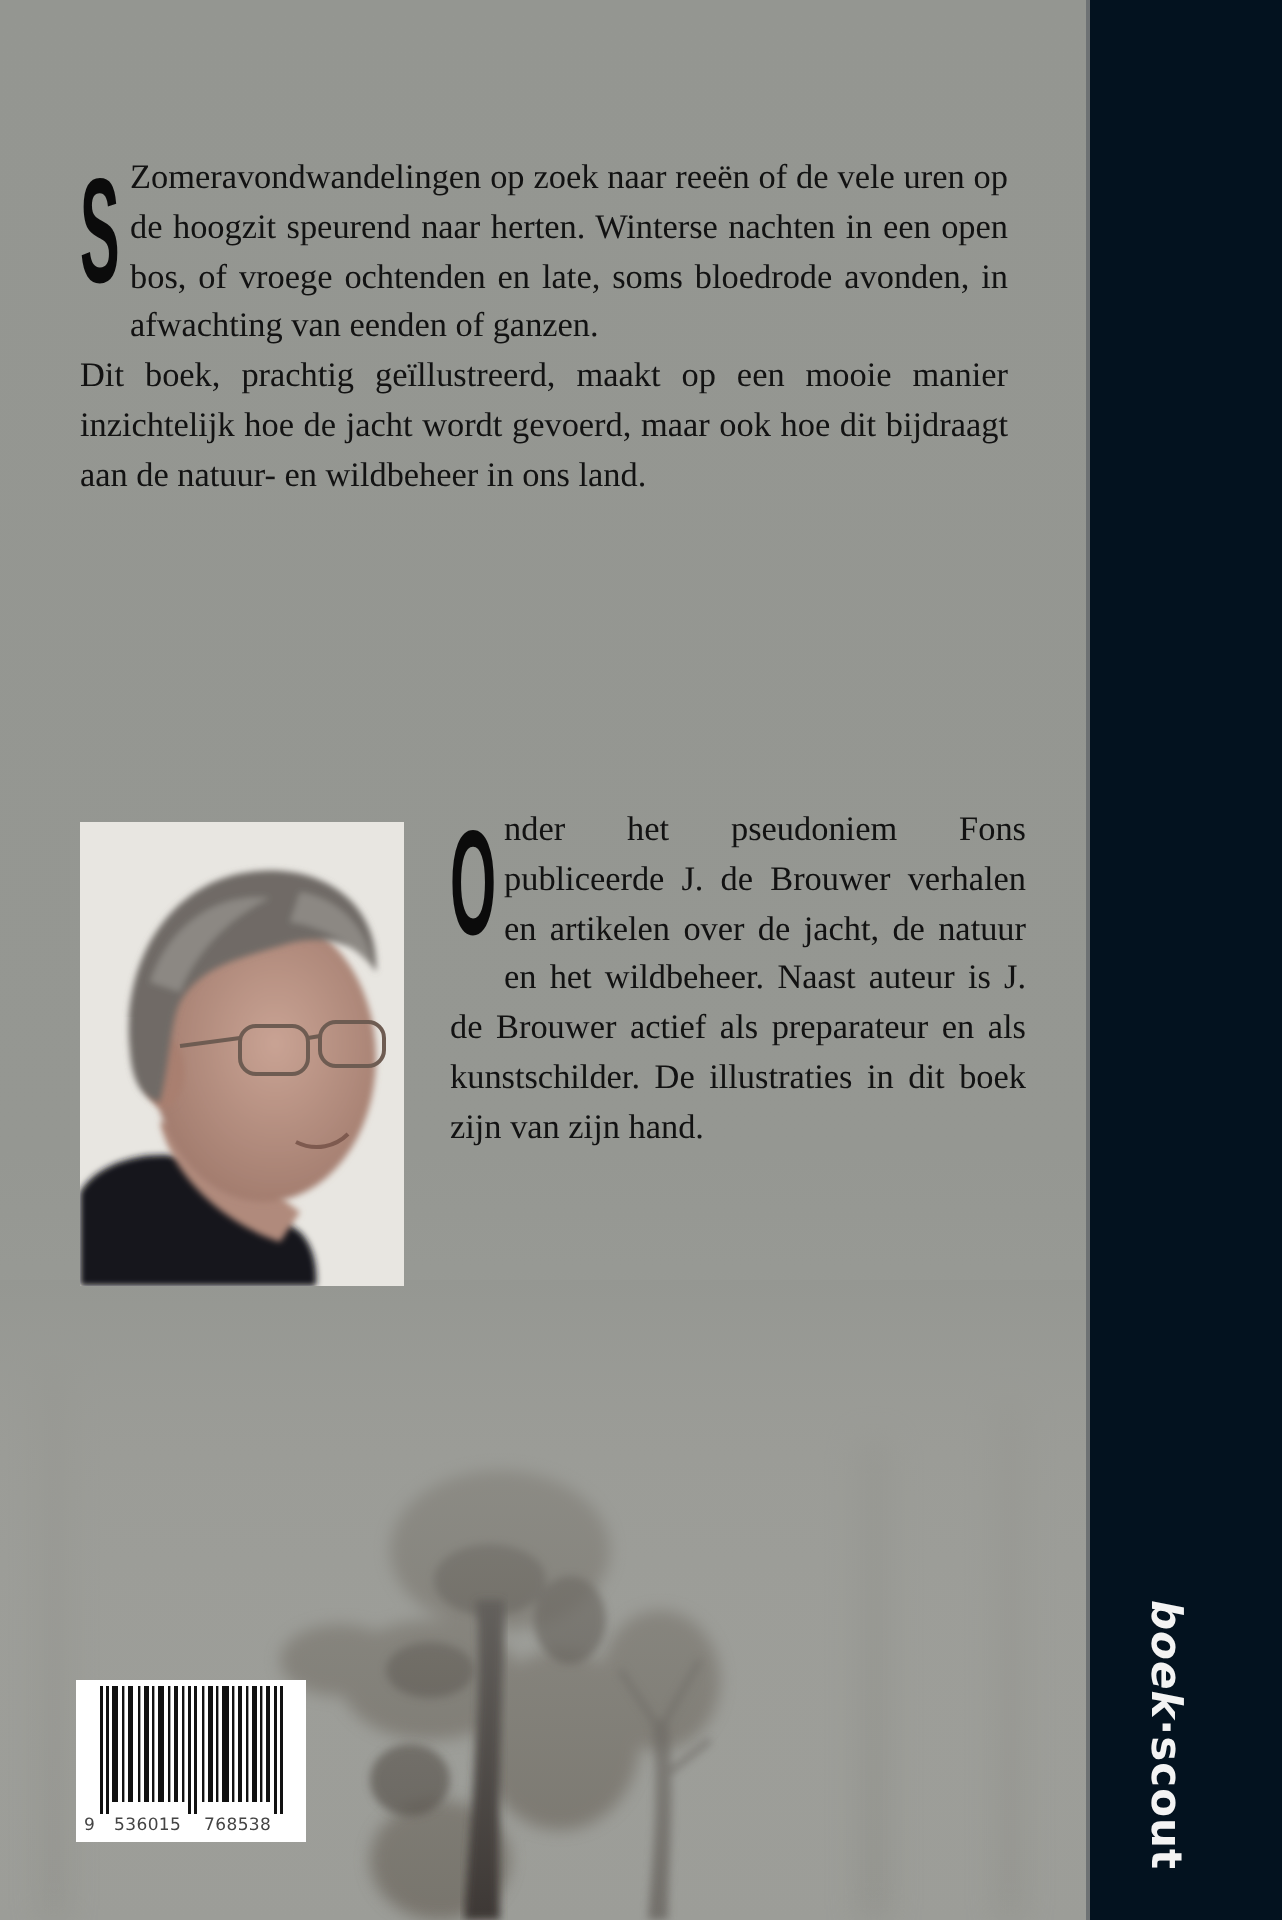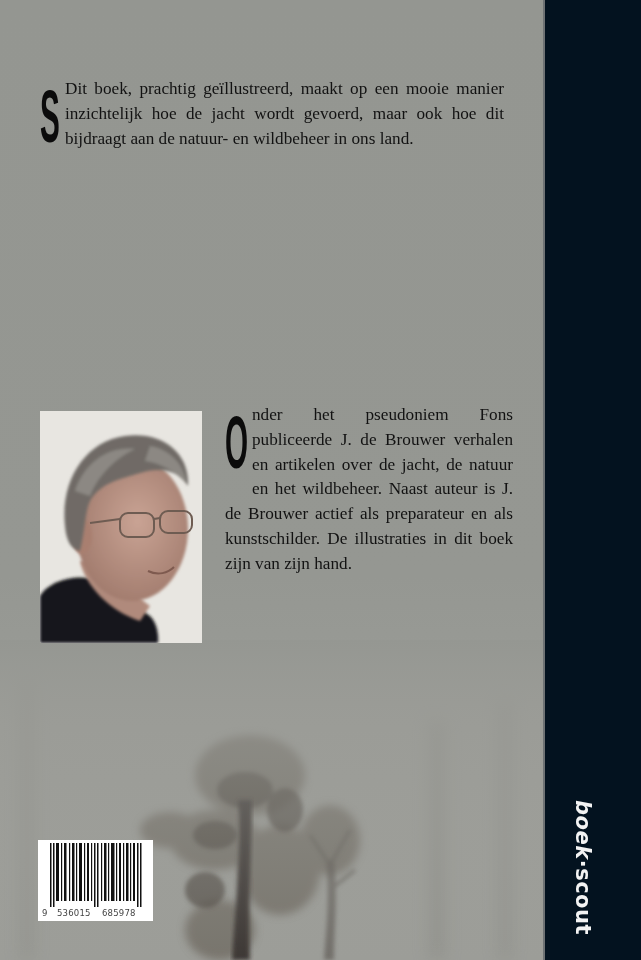--- a/index.html
+++ b/index.html
@@ -76,20 +76,21 @@
       <path d="M326 220 C 330 260, 326 290, 324 320 L 334 320 C 334 290, 338 260, 334 220 Z" fill="#5d5852"></path>
       <path d="M330 225 L 310 195 M330 225 L 350 190 M330 250 L 355 230" stroke="#5d5852" stroke-width="3" fill="none"></path>
     </g>
     <rect x="0" y="0" width="543" height="320" fill="url(#fog)"></rect>
   </svg>
 
   <div class="blurb">
     <p>
       <span class="dropcap dc-s">S</span>
     </p>
+    <p>Zomeravondwandelingen op zoek naar reeën of de vele uren op de hoogzit speurend naar herten. Winterse nachten in een open bos, of vroege ochtenden en late, soms bloedrode avonden, in afwachting van eenden of ganzen.</p>
     <p>Dit boek, prachtig geïllustreerd, maakt op een mooie manier inzichtelijk hoe de jacht wordt gevoerd, maar ook hoe dit bijdraagt aan de natuur- en wildbeheer in ons land.</p>
   </div>
 
   <div class="author-photo">
     <svg width="162" height="232" viewBox="0 0 162 232">
       <defs>
         <filter id="pb">
             <feGaussianBlur stdDeviation="1.5"></feGaussianBlur>
           </filter>
         <radialGradient id="skin" cx="0.55" cy="0.45" r="0.6">
@@ -156,21 +157,21 @@
         <rect x="85" y="3" width="1.2" height="58"></rect>
           <rect x="88" y="3" width="2.5" height="58"></rect>
         <rect x="92" y="3" width="1.2" height="58"></rect>
           <rect x="95" y="3" width="2" height="58"></rect>
         <rect x="99" y="3" width="1.5" height="64"></rect>
           <rect x="102" y="3" width="1.5" height="64"></rect>
       </g>
     </svg>
     <span class="barcode-num" style="left:4px">9</span>
     <span class="barcode-num" style="left:19px">536015</span>
-    <span class="barcode-num" style="left:64px">685978</span>
+    <span class="barcode-num" style="left:64px">768538</span>
   </div>
 </div>
 
 <div class="spine">
   <div class="spine-logo">
     <span class="it">boek</span><span class="dot">·</span><span>scout</span>
   </div>
 </div>
 
 </body></html>

